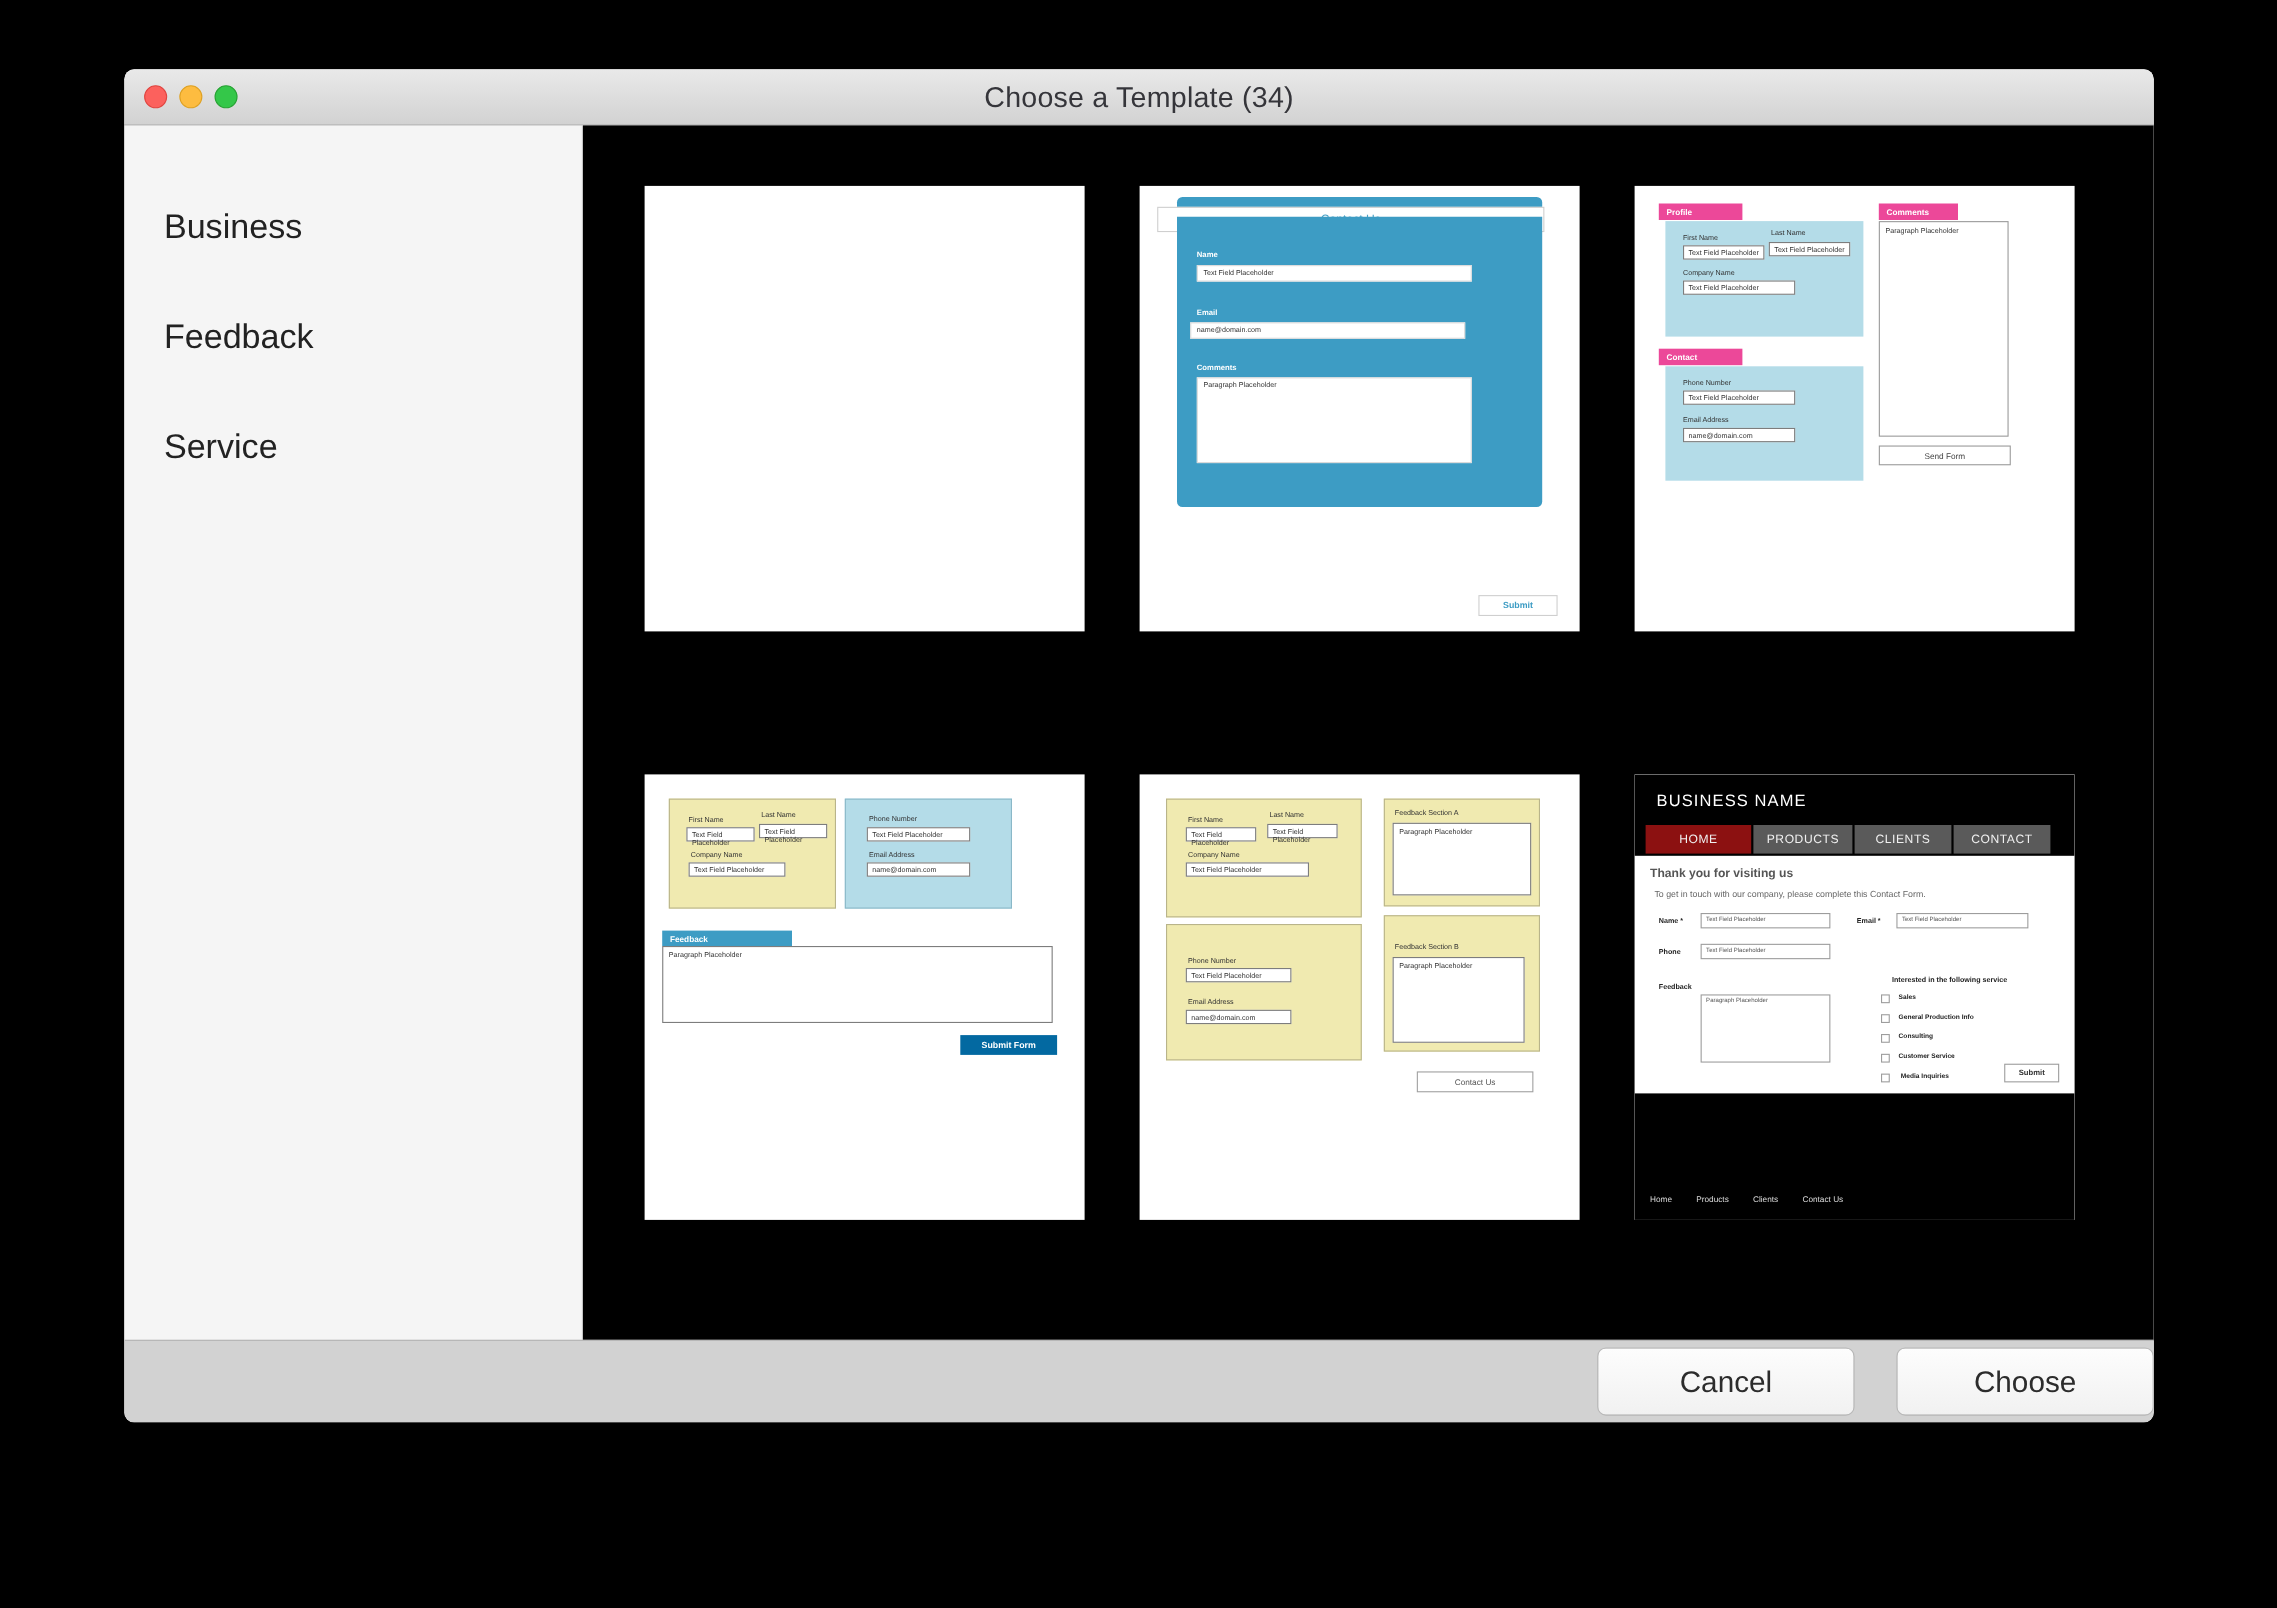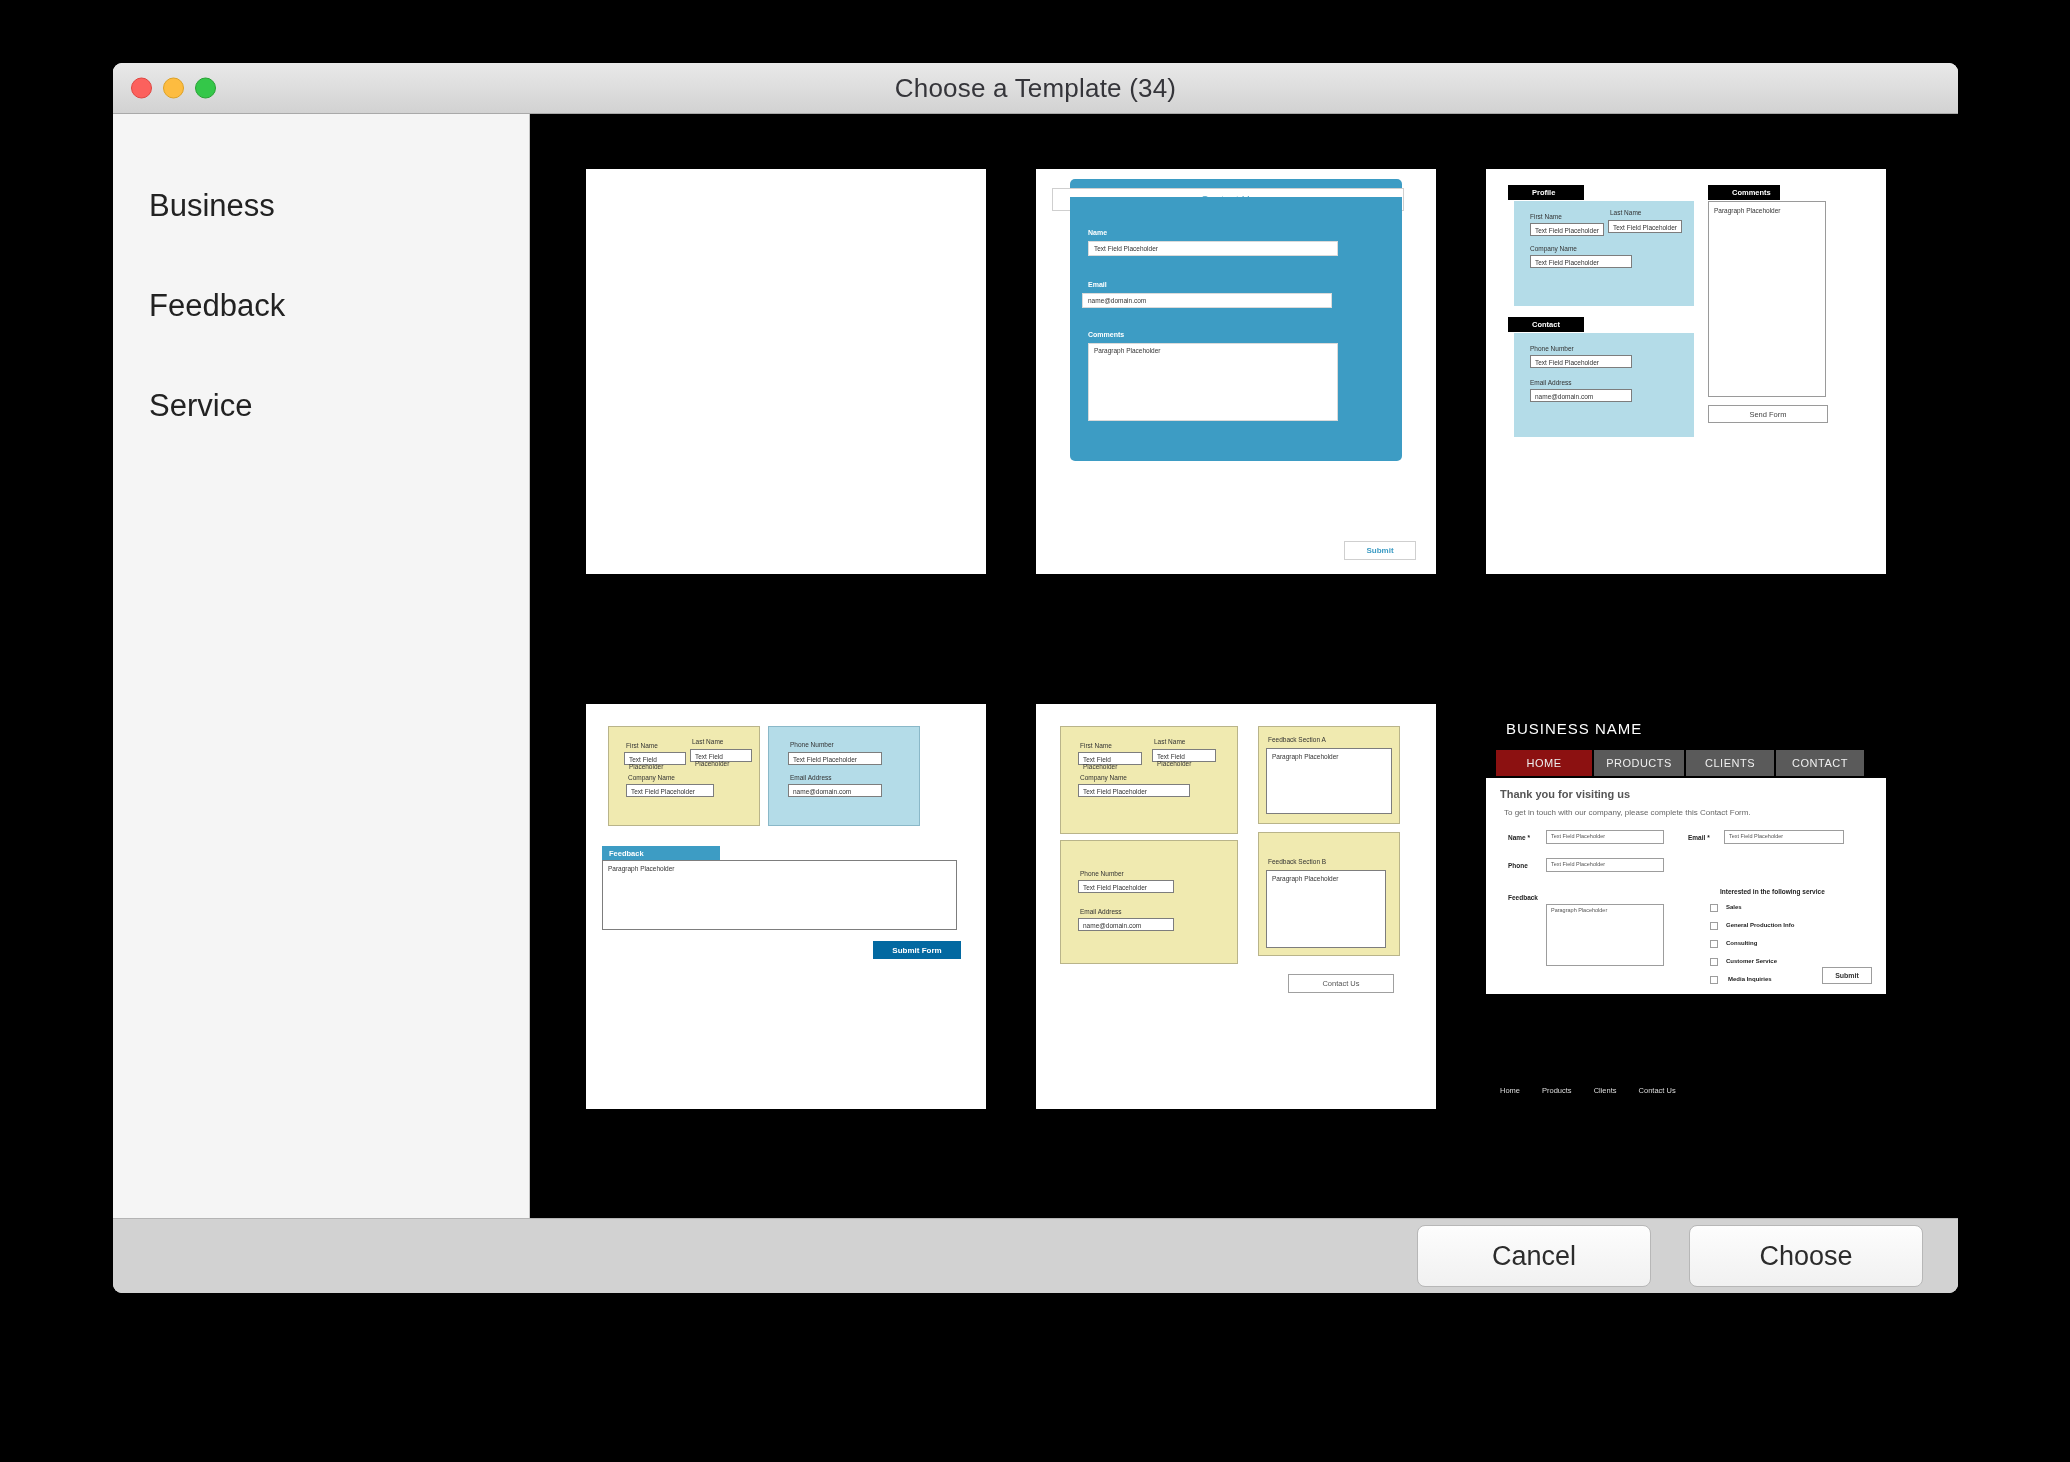--- a/index.html
+++ b/index.html
@@ -49,22 +49,22 @@
   .t2-panel{position:absolute;left:34px;top:28px;width:332px;height:264px;
     background:#3d9cc4;border-radius:0 0 5px 5px;}
   .t2-lbl{position:absolute;font-size:7px;color:#fff;font-weight:bold;}
   .t2-in{position:absolute;background:#fff;border:1px solid #dadada;
     font-size:6.5px;color:#333;padding:3px 5px;box-sizing:border-box;}
   .t2-sub{position:absolute;right:20px;bottom:14px;width:70px;height:17px;
     background:#fff;border:1px solid #cfcfcf;display:flex;align-items:center;
     justify-content:center;font-size:8px;font-weight:bold;color:#3d9cc4;}
 
   
-  .t3-tab{position:absolute;background:#000000;color:#fff;font-size:7.5px;
-    font-weight:bold;padding:3px 24px;box-sizing:border-box;}
+  .t3-tab{position:absolute;background:#ec4899;color:#fff;font-size:7.5px;
+    font-weight:bold;padding:3px 7px;box-sizing:border-box;}
   .t3-box{position:absolute;background:#b4dce8;}
   .t3-white{position:absolute;background:#fff;border:1px solid #9a9a9a;}
   .t3-btn{position:absolute;background:#fff;border:1px solid #9a9a9a;
     display:flex;align-items:center;justify-content:center;font-size:7.5px;color:#444;}
 
   
   .yel{position:absolute;background:#f0eab0;border:1px solid #b9b48a;}
   .blu{position:absolute;background:#b4dce8;border:1px solid #8ab8c8;}
   .fbtab{position:absolute;background:#3d9cc4;color:#fff;font-size:7.5px;
     font-weight:bold;padding:3px 7px;box-sizing:border-box;}
@@ -91,21 +91,21 @@
   .t6-ctxt{position:absolute;font-size:6px;color:#222;font-weight:bold;}
   .t6-submit{position:absolute;right:14px;bottom:10px;width:48px;height:15px;background:#fff;
     border:1px solid #9d9d9d;display:flex;align-items:center;justify-content:center;
     font-size:7px;font-weight:bold;color:#333;}
   .t6-foot{position:absolute;left:14px;bottom:14px;display:flex;gap:22px;
     font-size:7.5px;color:#ddd;font-weight:300;}
 
   
   .footer{position:absolute;left:0;right:0;bottom:0;height:75px;background:#d2d2d2;
     border-top:1px solid #b4b4b4;display:flex;align-items:center;justify-content:flex-end;
-    padding-right:35px;gap:38px;box-sizing:border-box;}
+    gap:38px;box-sizing:border-box;}
   .btn{width:232px;height:60px;border-radius:8px;background:linear-gradient(#fdfdfd,#f1f1f1);
     border:1px solid #b7b7b7;font-size:27px;color:#2c2c2c;display:flex;
     align-items:center;justify-content:center;cursor:pointer;
     font-family:"Liberation Sans",sans-serif;}
 </style>
 </head>
 <body>
 
 <div class="window">
 

